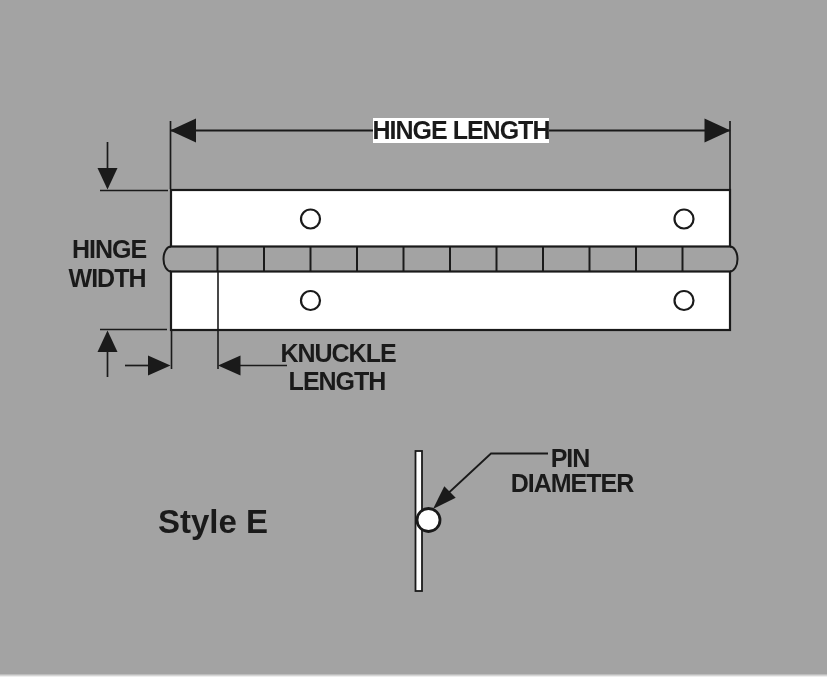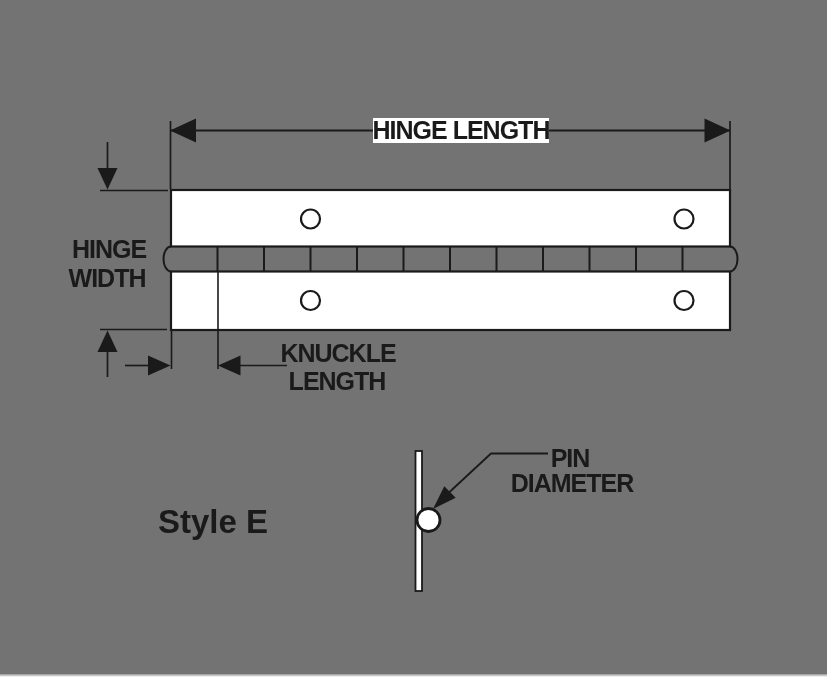--- a/index.html
+++ b/index.html
@@ -1,17 +1,17 @@
 <!DOCTYPE html>
 <html><head>
 <meta charset="utf-8">
 <style>
   html,body{margin:0;padding:0;}
   body{background:#ffffff;font-family:"Liberation Sans",sans-serif;}
-  .page{position:relative;width:827px;height:677px;background:#737373;overflow:hidden;}
+  .page{position:relative;width:827px;height:677px;background:#a3a3a3;overflow:hidden;}
   svg{display:block;}
   .dim-label{font-family:"Liberation Sans",sans-serif;font-weight:bold;font-size:25px;letter-spacing:-1px;fill:#1a1a1a;}
   .style-label{font-family:"Liberation Sans",sans-serif;font-weight:bold;font-size:33px;letter-spacing:0;fill:#1a1a1a;}
   .ln{stroke:#1a1a1a;fill:none;}
   .fillblk{fill:#1a1a1a;stroke:none;}
   .plate{fill:#ffffff;stroke:#1a1a1a;stroke-width:2.2;}
 </style>
 </head>
 <body>
 

